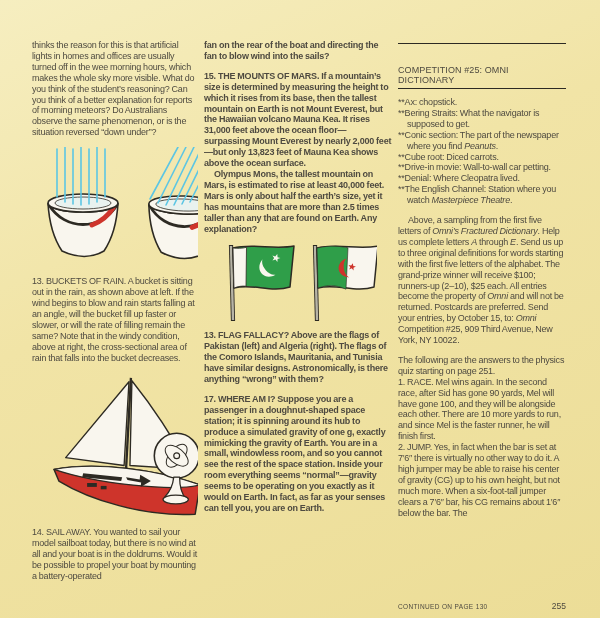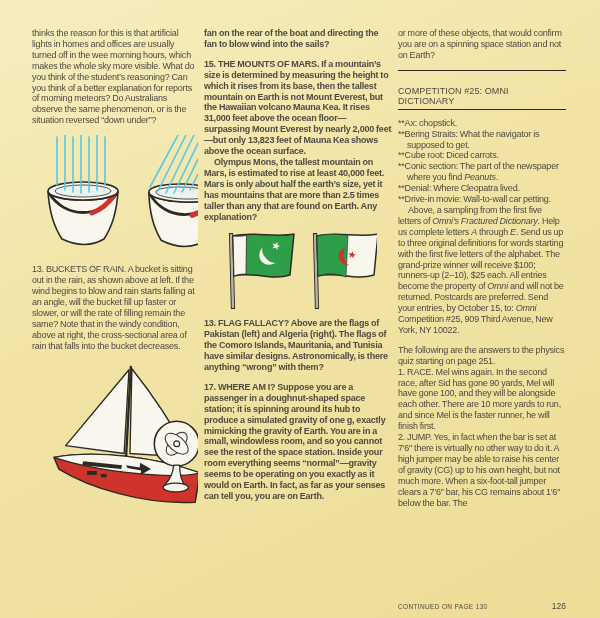--- a/index.html
+++ b/index.html
@@ -3,31 +3,31 @@
 <meta charset="utf-8">
 <style>
   html,body{margin:0;padding:0;}
   body{
     width:600px;height:618px;overflow:hidden;position:relative;
     background:linear-gradient(155deg,var(--page-bg-top) 0%,var(--page-bg) 40%,var(--page-bg-bottom) 100%);
     font-family:"Liberation Sans","DejaVu Sans",sans-serif;
     color:var(--text);
     -webkit-font-smoothing:antialiased;
   }
-  .col{position:absolute;top:28px;height:578px;overflow:hidden;}
+  .col{position:absolute;top:40px;height:578px;overflow:hidden;}
   .col1{left:32px;width:166px;}
   .col2{left:204px;width:188px;font-weight:bold;}
   .col3{left:398px;width:168px;}
   p.body{font-size:9px;line-height:10.9px;letter-spacing:-0.2px;word-spacing:-0.3px;margin:0 0 9px 0;}
   p.body.nogap{margin-bottom:0;}
   p.body.indent{text-indent:10px;}
   .fig{margin:2px 0 7px 0;text-align:center;}
-  .sec{border-top:1.2px solid var(--ink);border-bottom:1.2px solid var(--ink);padding:15px 0 3px 0;margin:3px 0 8px 0;}
+  .sec{border-top:1.2px solid var(--ink);border-bottom:1.2px solid var(--ink);padding:21px 0 3px 0;margin:3px 0 8px 0;}
   .sec-head{font-size:9px;letter-spacing:0.1px;color:var(--text);}
-  .entries{}
+  .entries{margin-bottom:9px;}
   .entry{font-size:9px;line-height:10.9px;letter-spacing:-0.2px;word-spacing:-0.3px;padding-left:9px;text-indent:-9px;}
   .it, .entry em, p.body em{font-style:italic;}
   .footer{position:absolute;left:398px;top:601px;width:168px;display:flex;justify-content:space-between;align-items:baseline;}
   .continued{font-size:6.5px;letter-spacing:0.35px;color:var(--text);}
   .pageno{font-size:8.5px;color:var(--text);}
   svg{display:block;margin:0 auto;}
 </style>
 </head>
 <body>
 
@@ -90,20 +90,21 @@
       <path d="M96,108 l14,2.5 l0.5,-5 l11,6.5 l-10.5,6 l0.5,-4.5 l-14,-2.5 Z" style="fill:var(--ink)"></path>
       <circle cx="148" cy="86" r="23" style="fill:var(--white);stroke:var(--ink);stroke-width:1.6"></circle>
       <ellipse cx="148" cy="86" rx="7.5" ry="14" transform="rotate(40 148 86)" style="fill:var(--white);stroke:var(--ink);stroke-width:1"></ellipse>
       <ellipse cx="148" cy="86" rx="7.5" ry="14" transform="rotate(130 148 86)" style="fill:var(--white);stroke:var(--ink);stroke-width:1"></ellipse>
       <circle cx="148" cy="86" r="3" style="fill:var(--white);stroke:var(--ink);stroke-width:1.2"></circle>
       <path d="M145,108 C144,117 141,123 136,128 L158,131 C152,124 151,117 151,108 Z" style="fill:var(--white);stroke:var(--ink);stroke-width:1.3" stroke-linejoin="round"></path>
       <ellipse cx="147" cy="131" rx="13" ry="4.5" style="fill:var(--white);stroke:var(--ink);stroke-width:1.3"></ellipse>
     </svg>
   </div>
 
+  <p class="body nogap">14. SAIL AWAY. You wanted to sail your model sailboat today, but there is no wind at all and your boat is in the doldrums. Would it be possible to propel your boat by mounting a battery-operated</p>
 </div>
 
 <div class="col col2">
   <p class="body">fan on the rear of the boat and directing the fan to blow wind into the sails?</p>
   <p class="body nogap">15. THE MOUNTS OF MARS. If a mountain’s size is determined by measuring the height to which it rises from its base, then the tallest mountain on Earth is not Mount Everest, but the Hawaiian volcano Mauna Kea. It rises 31,000 feet above the ocean floor—surpassing Mount Everest by nearly 2,000 feet—but only 13,823 feet of Mauna Kea shows above the ocean surface.</p>
   <p class="body indent">Olympus Mons, the tallest mountain on Mars, is estimated to rise at least 40,000 feet. Mars is only about half the earth’s size, yet it has mountains that are more than 2.5 times taller than any that are found on Earth. Any explanation?</p>
 
   <div class="fig">
     <svg width="158" height="80" viewBox="0 0 158 80">
 
@@ -125,39 +126,39 @@
         <polygon points="0,-3.8 1.1,-1.2 3.8,-1.2 1.6,0.5 2.3,3.1 0,1.4 -2.3,3.1 -1.6,0.5 -3.8,-1.2 -1.1,-1.2" transform="translate(49,24) rotate(12)" style="fill:var(--red)"></polygon>
       </g>
     </svg>
   </div>
 
   <p class="body">13. FLAG FALLACY? Above are the flags of Pakistan (left) and Algeria (right). The flags of the Comoro Islands, Mauritania, and Tunisia have similar designs. Astronomically, is there anything “wrong” with them?</p>
   <p class="body nogap">17. WHERE AM I? Suppose you are a passenger in a doughnut-shaped space station; it is spinning around its hub to produce a simulated gravity of one g, exactly mimicking the gravity of Earth. You are in a small, windowless room, and so you cannot see the rest of the space station. Inside your room everything seems “normal”—gravity seems to be operating on you exactly as it would on Earth. In fact, as far as your senses can tell you, you are on Earth.</p>
 </div>
 
 <div class="col col3">
-  <p class="body">or more of these objects, that would confirm you are on a spinning space station and not on Earth?</p>
 
   <div class="sec">
     <div class="sec-head">COMPETITION #25: OMNI DICTIONARY</div>
   </div>
 
   <div class="entries">
     <div class="entry"><span>**Ax: chopstick.</span></div>
     <div class="entry"><span>**Bering Straits: What the navigator is supposed to get.</span></div>
+    <div class="entry"><span>**Conic section: The part of the newspaper where you find </span><span class="it">Peanuts</span><span>.</span></div>
     <div class="entry"><span>**Cube root: Diced carrots.</span></div>
-    <div class="entry"><span>**Conic section: The part of the newspaper where you find </span><span class="it">Peanuts</span><span>.</span></div>
+    <div class="entry"><span>**Drive-in movie: Wall-to-wall car petting.</span></div>
     <div class="entry"><span>**Denial: Where Cleopatra lived.</span></div>
-    <div class="entry"><span>**Drive-in movie: Wall-to-wall car petting.</span></div>
+    <div class="entry"><span>**The English Channel: Station where you watch </span><span class="it">Masterpiece Theatre</span><span>.</span></div>
   </div>
 
   <p class="body indent"><span>Above, a sampling from the first five letters of </span><span class="it">Omni’s Fractured Dictionary</span><span>. Help us complete letters </span><span class="it">A</span><span> through </span><span class="it">E</span><span>. Send us up to three original definitions for words starting with the first five letters of the alphabet. The grand-prize winner will receive $100; runners-up (2–10), $25 each. All entries become the property of </span><span class="it">Omni</span><span> and will not be returned. Postcards are preferred. Send your entries, by October 15, to: </span><span class="it">Omni</span><span> Competition #25, 909 Third Avenue, New York, NY 10022.</span></p>
 
 
   <p class="body nogap">The following are the answers to the physics quiz starting on page 251.</p>
   <p class="body nogap">1. RACE. Mel wins again. In the second race, after Sid has gone 90 yards, Mel will have gone 100, and they will be alongside each other. There are 10 more yards to run, and since Mel is the faster runner, he will finish first.</p>
   <p class="body nogap">2. JUMP. Yes, in fact when the bar is set at 7′6″ there is virtually no other way to do it. A high jumper may be able to raise his center of gravity (CG) up to his own height, but not much more. When a six-foot-tall jumper clears a 7′6″ bar, his CG remains about 1′6″ below the bar. The</p>
 </div>
 
 <div class="footer">
   <span class="continued">CONTINUED ON PAGE 130</span>
-  <span class="pageno">126</span>
+  <span class="pageno">255</span>
 </div>
 
 </body></html>

